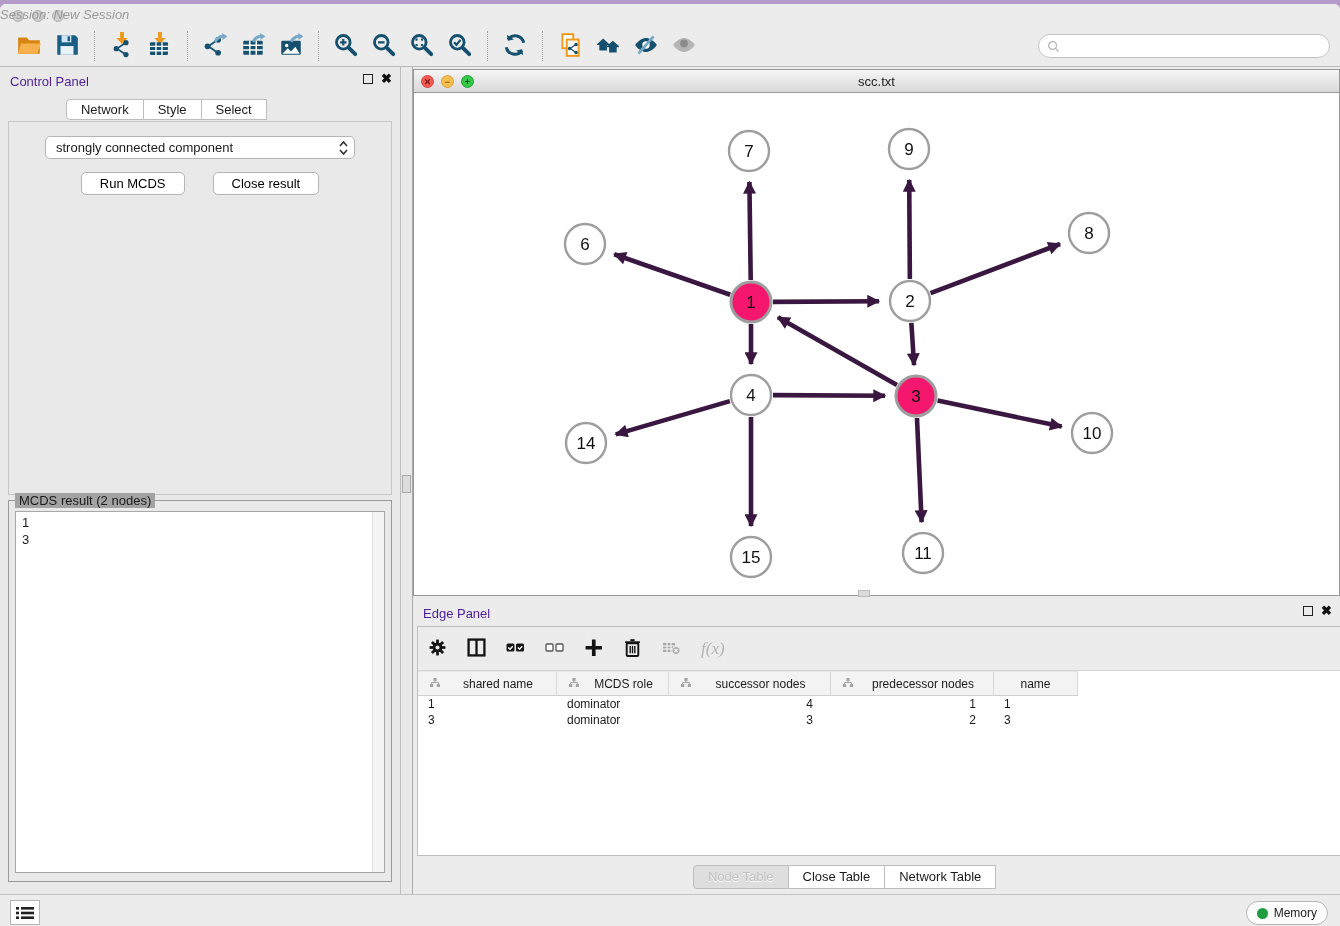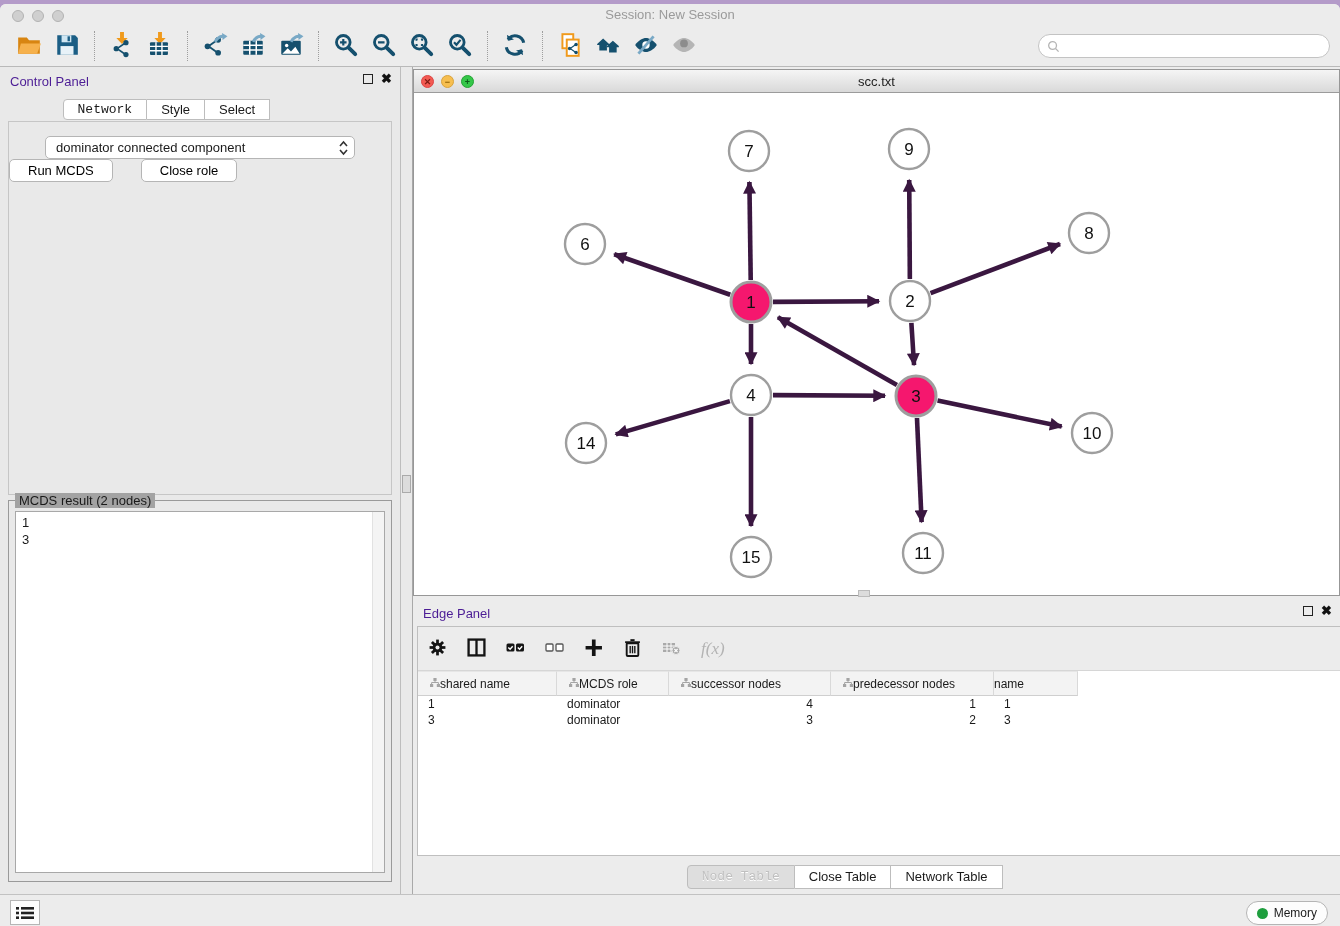--- a/index.html
+++ b/index.html
@@ -3,49 +3,49 @@
 <meta charset="utf-8">
 <style>
   * { margin:0; padding:0; box-sizing:border-box; }
   html,body { width:1340px; height:926px; overflow:hidden; }
   body { font-family:"Liberation Sans", sans-serif; background:#b49bc9; position:relative; font-size:13px; color:#1a1a1a; }
   #app { position:absolute; top:4px; left:0; width:1340px; height:922px; background:#ececec; border-radius:6px 6px 0 0; overflow:hidden; }
 
   
   #titlebar { position:relative; height:22px; background:#ececec; }
   .mac-dot { position:absolute; top:6px; width:12px; height:12px; border-radius:50%; background:#cfcfcf; border:1px solid #b2b2b2; }
-  #win-title { position:absolute; top:3px; left:0; right:0; text-align:center; color:#9a9a9a; font-size:13px; }
+  #win-title { position:absolute; top:3px; left:0; right:0; color:#9a9a9a; font-size:13px;font-style:italic; }
 
   
   #toolbar { position:absolute; top:22px; left:0; right:0; height:41px; background:#ececec; border-bottom:1px solid #b9b9b9; display:flex; align-items:center; padding:0 10px; }
   .tb-btn { width:34px; height:32px; display:flex; align-items:center; justify-content:center; margin:0 2px; }
   .tb-sep { width:1px; height:30px; border-left:1px dotted #9e9e9e; margin:0 8px; }
   #search-box { margin-left:auto; width:292px; height:24px; background:#fff; border:1px solid #c3c3c3; border-radius:12px; display:flex; align-items:center; padding:0 8px; }
   #search-box svg { opacity:.55; }
   #search-input { border:none; outline:none; flex:1; font-size:12px; background:transparent; margin-left:4px; font-family:"Liberation Sans",sans-serif; }
 
   
   #control-panel { position:absolute; left:0; top:63px; width:400px; height:827px; background:#e9e9e9; }
   .panel-header { position:relative; height:28px; display:flex; align-items:center; padding:0 10px; }
   .panel-title { font-size:13px; color:#4c1d95; }
   .panel-hdr-icons { position:absolute; right:8px; top:7px; display:flex; gap:8px; align-items:center; }
   .float-glyph { width:10px; height:10px; border:1.6px solid #222; display:inline-block; }
   .close-glyph { font-size:13px; font-weight:bold; color:#111; line-height:10px; }
 
   .seg-tabs { display:flex; justify-content:center; margin-top:4px; }
   .seg-tab { height:21px; line-height:19px; padding:0 14px; background:#fff; border:1px solid #bdbdbd; border-left:none; font-size:13px; cursor:default; }
-  .seg-tab:first-child { border-left:1px solid #bdbdbd; border-radius:4px 0 0 4px;font-family:Liberation Mono, monospace; }
+  .seg-tab:first-child { border-left:1px solid #bdbdbd; border-radius:4px 0 0 4px; }
   .seg-tab:last-child { border-radius:0 4px 4px 0;margin-top:44px; }
   .seg-tab.active { background:#e3e3e3; color:#bdbdbd; text-shadow:0 1px 0 #fff; }
 
   #mcds-box { position:absolute; left:8px; top:54px; width:384px; height:374px; background:#e9e9e9; border:1px solid #c6c6c6; }
   #opt-label { text-align:center; margin-top:20px; font-size:13px; }
   #criterion-select { position:relative; margin:14px auto 0; width:310px; height:23px; background:#fff; border:1px solid #b5b5b5; border-radius:5px; display:flex; align-items:center; padding:0 22px 0 10px; font-size:13px; }
   #criterion-stepper { position:absolute; right:6px; top:3px; }
-  .btn-row { display:flex; gap:28px; }
+  .btn-row { display:flex; justify-content:center; gap:28px; margin-top:13px; }
   .aqua-btn { height:23px; background:#fff; border:1px solid #b5b5b5; border-radius:5px; padding:0 18px; font-size:13px; font-family:"Liberation Sans",sans-serif; }
 
   #result-fieldset { position:absolute; left:8px; top:433px; width:384px; height:382px; border:1px solid #9a9a9a; background:#e9e9e9; }
   #result-legend { position:absolute; top:-8px; left:6px; background:#a3a3a3; padding:0 4px; font-size:13px; }
   #result-area { position:absolute; left:6px; top:10px; right:6px; bottom:8px; background:#fff; border:1px solid #a8a8a8; }
   #result-text { padding:2px 6px; font-size:13px; line-height:17px; white-space:pre-line; }
   #result-scroll { position:absolute; right:0; top:0; bottom:0; width:12px; background:#f4f4f4; border-left:1px solid #e2e2e2; }
 
   
   #v-splitter { position:absolute; left:400px; top:63px; width:13px; height:827px; background:#e9e9e9; border-left:1px solid #bdbdbd; border-right:1px solid #a9a9a9; }
@@ -63,21 +63,21 @@
   #graph-canvas { position:relative; width:100%; height:502px; background:#fff; }
 
   
   #table-panel { position:absolute; left:413px; top:595px; width:927px; height:293px; background:#ececec; }
   #table-container { position:absolute; left:4px; top:27px; width:1060px; height:230px; background:#fff; border:1px solid #bfbfbf; }
   #table-toolbar { height:44px; background:#ececec; border-bottom:1px solid #d6d6d6; display:flex; align-items:center; padding:0 10px; gap:20px; }
   .tt-icon { display:flex; align-items:center; justify-content:center; }
   #fx-label { font-family:"Liberation Serif",serif; font-style:italic; font-size:17px; color:#b3b3b3; }
   #grid-header { display:flex; height:25px; background:#fff; }
   .hdr-cell { background:#f3f3f3; border-right:1px solid #d9d9d9; border-bottom:1px solid #cfcfcf; border-top:1px solid #e6e6e6; display:flex; align-items:center; font-size:12px; }
-  .hdr-cell .hdr-label { flex:1; text-align:left; }
+  .hdr-cell .hdr-label { flex:1; text-align:center; }
   .hdr-sort { margin-left:6px; opacity:.75; }
   .grid-row { display:flex; height:16px; font-size:12px; }
   .cell { overflow:hidden; white-space:nowrap; }
   #table-scroll { position:absolute; right:0; top:44px; bottom:0; width:12px; background:#f4f4f4; border-left:1px solid #dcdcdc; }
   #bottom-tabs { position:absolute; left:0; right:0; top:262px; display:flex; justify-content:center; }
   #bottom-tabs .seg-tab { height:24px; line-height:22px; font-size:13px; }
   #bottom-tabs .seg-tab.active { background:#dedede; color:#c0c0c0; }
 
   
   #status-bar { position:absolute; left:0; top:890px; width:1340px; height:36px; background:#ececec; border-top:1px solid #c2c2c2; }
@@ -280,31 +280,31 @@
     </div>
     <div class="seg-tabs" id="cp-tabs">
         <div class="seg-tab">Network</div>
         <div class="seg-tab">Style</div>
         <div class="seg-tab">Select</div>
         <div class="seg-tab active">MCDS</div>
       </div>
 
     <div id="mcds-box">
       <div id="criterion-select">
-        <span>dominator connected component</span>
+        <span>strongly connected component</span>
         <span id="criterion-stepper">
           <svg width="9" height="16" viewBox="0 0 9 16">
               <polyline points="1,6 4.5,2 8,6" fill="none" stroke="#333" stroke-width="1.6"></polyline>
               <polyline points="1,10 4.5,14 8,10" fill="none" stroke="#333" stroke-width="1.6"></polyline>
             </svg>
         </span>
       </div>
       <div class="btn-row">
         <button class="aqua-btn">Run MCDS</button>
-        <button class="aqua-btn">Close role</button>
+        <button class="aqua-btn">Close result</button>
       </div>
     </div>
 
     <div id="result-fieldset">
       <span id="result-legend">MCDS result (2 nodes)</span>
       <div id="result-area">
         <div id="result-text">1
 3</div>
         <div id="result-scroll"></div>
       </div>

